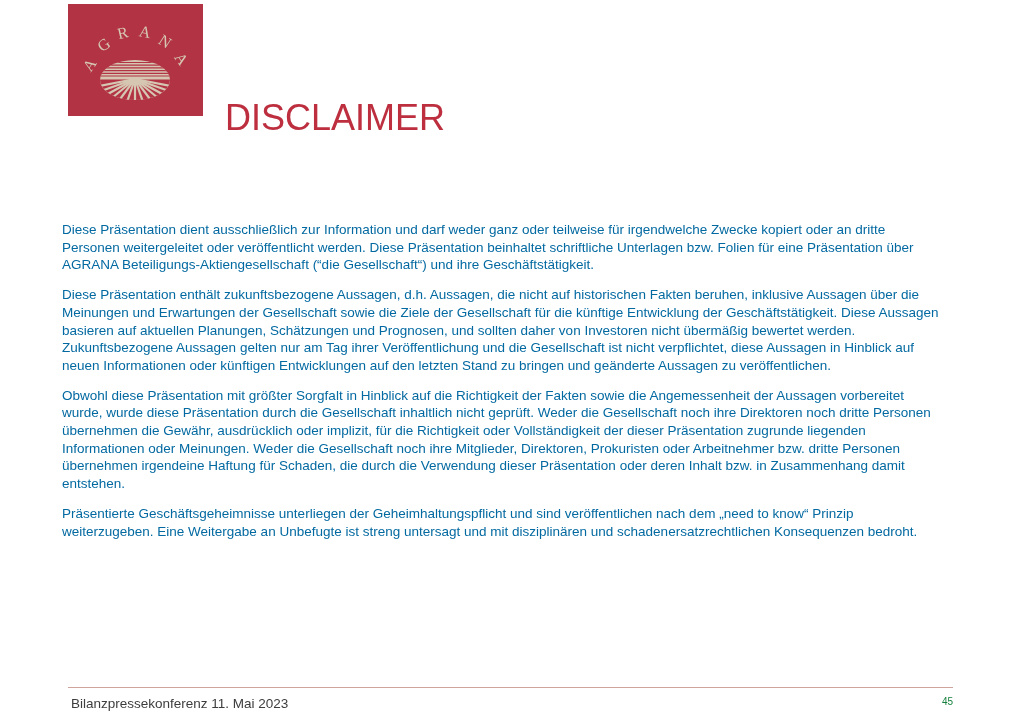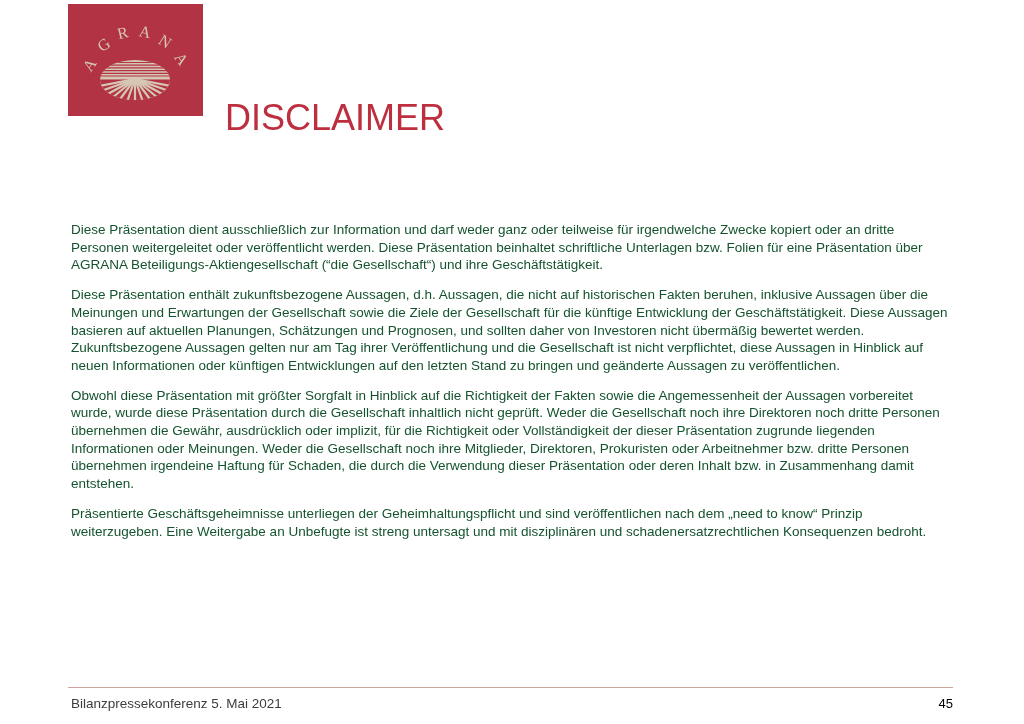--- a/index.html
+++ b/index.html
@@ -28,23 +28,23 @@
     line-height: 36px;
     font-weight: 400;
     color: #bd2f3f;
     letter-spacing: 0px;
     margin-top: 33px;
   }
 
   
   .content {
     position: absolute;
-    left: 71px; top: 221px;
+    left: 62px; top: 221px;
     width: 884px;
-    color: #14532d;
+    color: #0369a1;
     font-size: 13.5px;
     line-height: 17.7px;
   }
   .content p { margin: 0 0 12px 0; }
 
   
   .footer-rule {
     position: absolute;
     left: 68px; top: 687px;
     width: 885px; height: 1px;
@@ -54,22 +54,22 @@
     position: absolute;
     left: 71px; top: 696px;
     font-size: 13.5px;
     color: #3d3d3d;
   }
   .footer-page {
     position: absolute;
     right: 71px; top: 696px;
     width: 60px;
     text-align: right;
-    font-size: 13px;
-    color: #000000;
+    font-size: 10px;
+    color: #15803d;
   }
 </style>
 </head>
 <body>
 
 <div class="slide">
 
   <div class="logo-box">
     <svg viewBox="0 0 135 112" xmlns="http://www.w3.org/2000/svg">
       <rect x="0" y="0" width="135" height="112" fill="#b23343"></rect>
@@ -126,16 +126,16 @@
   <h1 class="slide-title">DISCLAIMER</h1>
 
   <div class="content">
     <p>Diese Präsentation dient ausschließlich zur Information und darf weder ganz oder teilweise für irgendwelche Zwecke kopiert oder an dritte Personen weitergeleitet oder veröffentlicht werden. Diese Präsentation beinhaltet schriftliche Unterlagen bzw. Folien für eine Präsentation über AGRANA Beteiligungs-Aktiengesellschaft (“die Gesellschaft“) und ihre Geschäftstätigkeit.</p>
     <p>Diese Präsentation enthält zukunftsbezogene Aussagen, d.h. Aussagen, die nicht auf historischen Fakten beruhen, inklusive Aussagen über die Meinungen und Erwartungen der Gesellschaft sowie die Ziele der Gesellschaft für die künftige Entwicklung der Geschäftstätigkeit. Diese Aussagen basieren auf aktuellen Planungen, Schätzungen und Prognosen, und sollten daher von Investoren nicht übermäßig bewertet werden. Zukunftsbezogene Aussagen gelten nur am Tag ihrer Veröffentlichung und die Gesellschaft ist nicht verpflichtet, diese Aussagen in Hinblick auf neuen Informationen oder künftigen Entwicklungen auf den letzten Stand zu bringen und geänderte Aussagen zu veröffentlichen.</p>
     <p>Obwohl diese Präsentation mit größter Sorgfalt in Hinblick auf die Richtigkeit der Fakten sowie die Angemessenheit der Aussagen vorbereitet wurde, wurde diese Präsentation durch die Gesellschaft inhaltlich nicht geprüft. Weder die Gesellschaft noch ihre Direktoren noch dritte Personen übernehmen die Gewähr, ausdrücklich oder implizit, für die Richtigkeit oder Vollständigkeit der dieser Präsentation zugrunde liegenden Informationen oder Meinungen. Weder die Gesellschaft noch ihre Mitglieder, Direktoren, Prokuristen oder Arbeitnehmer bzw. dritte Personen übernehmen irgendeine Haftung für Schaden, die durch die Verwendung dieser Präsentation oder deren Inhalt bzw. in Zusammenhang damit entstehen.</p>
     <p>Präsentierte Geschäftsgeheimnisse unterliegen der Geheimhaltungspflicht und sind veröffentlichen nach dem „need to know“ Prinzip weiterzugeben. Eine Weitergabe an Unbefugte ist streng untersagt und mit disziplinären und schadenersatzrechtlichen Konsequenzen bedroht.</p>
   </div>
 
   <div class="footer-rule"></div>
-  <div class="footer-left">Bilanzpressekonferenz 5. Mai 2021</div>
+  <div class="footer-left">Bilanzpressekonferenz 11. Mai 2023</div>
   <div class="footer-page">45</div>
 
 </div>
 
 </body></html>

